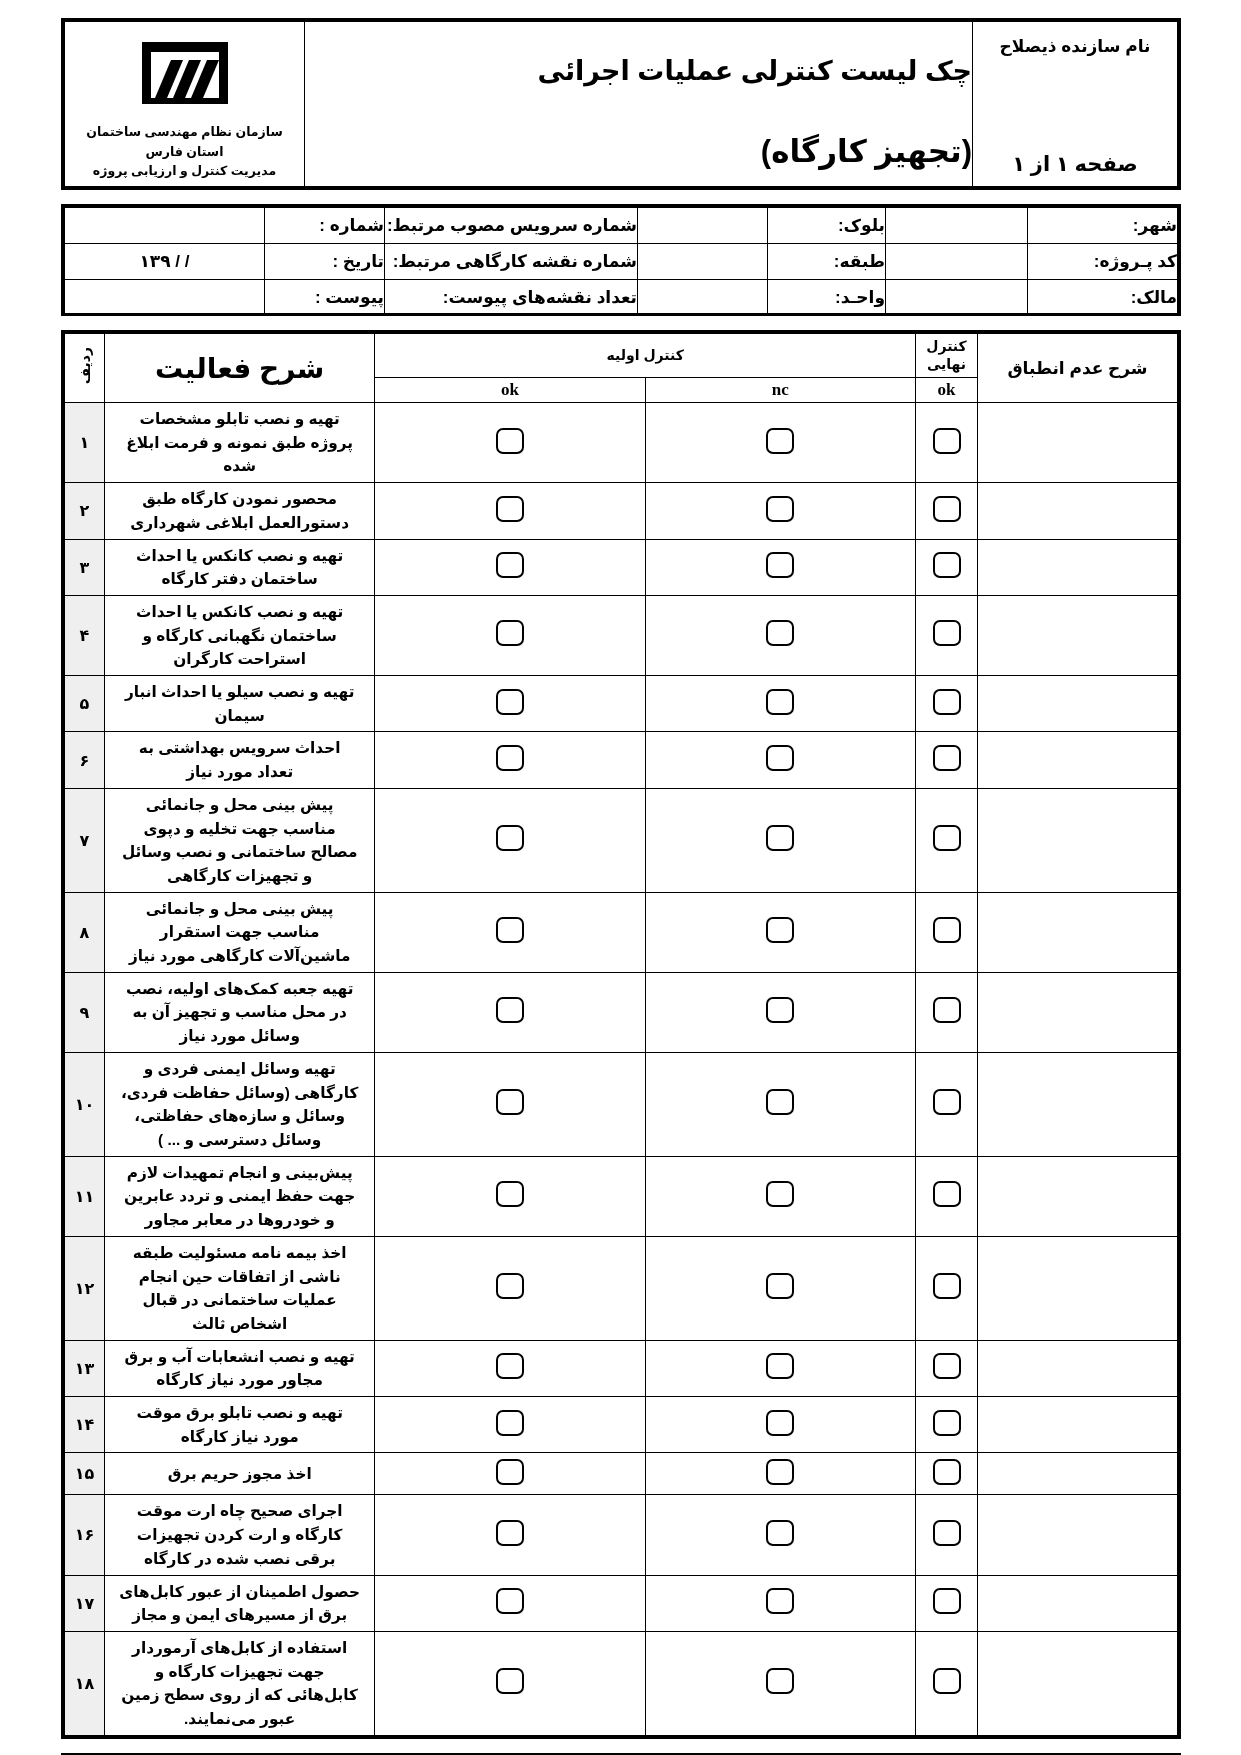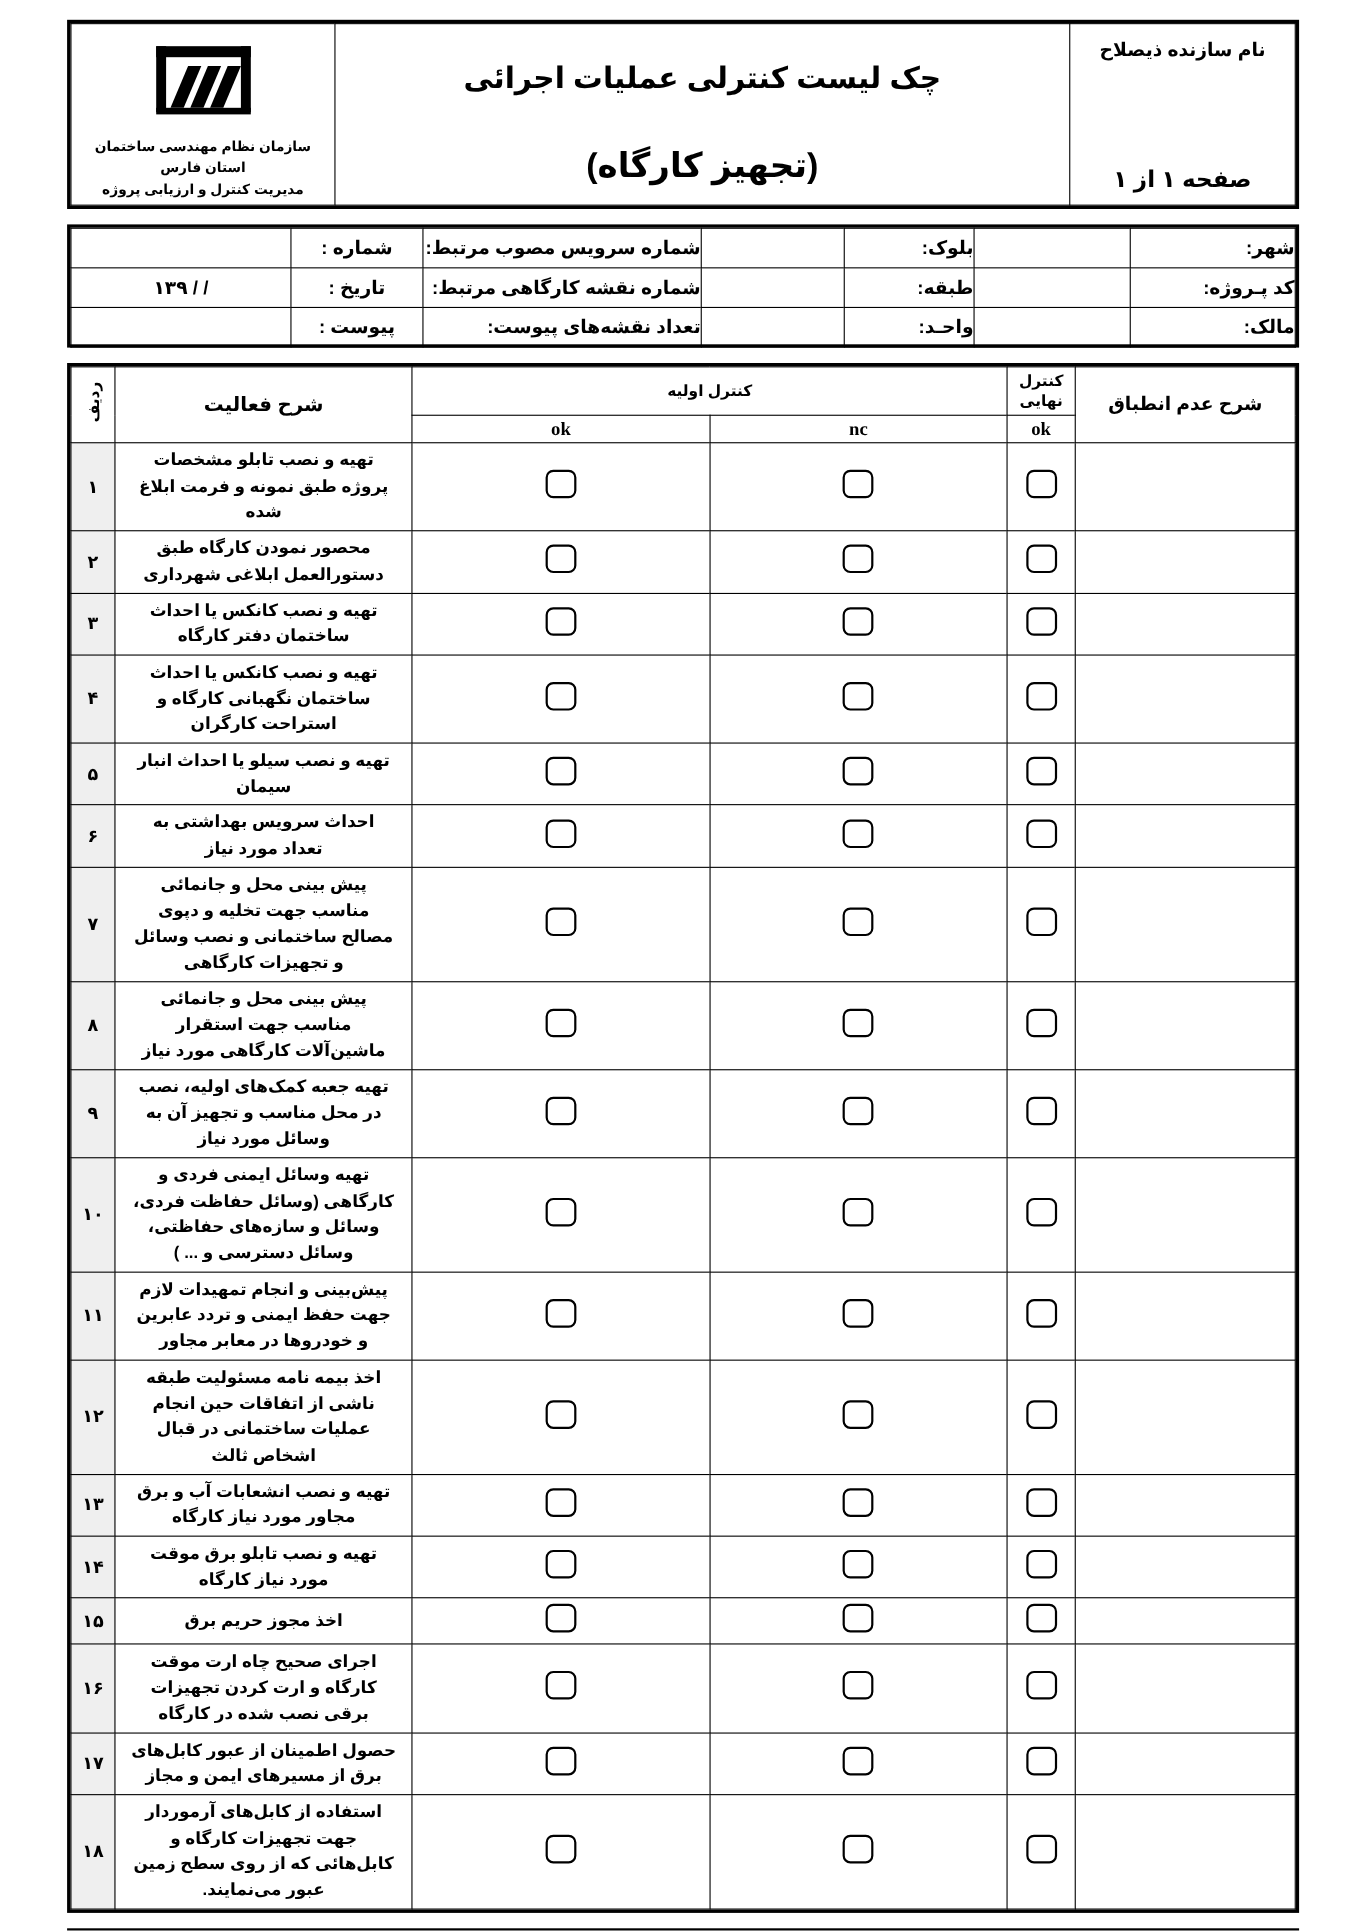--- a/index.html
+++ b/index.html
@@ -48,21 +48,21 @@
   }
   .maker-top {
     position: absolute; top: 14px; right: 0; left: 0;
     text-align: center;
   }
   .maker-bot {
     position: absolute; bottom: 10px; right: 0; left: 0;
     text-align: center;
     font-size: 21px;
   }
-  .cell-title { text-align: center; }
+  .cell-title { }
   .title-1 {
     font-size: 27px; font-weight: bold; margin: 16px 0 0 0;
     letter-spacing: 0px;
   }
   .title-2 {
     font-size: 31px; font-weight: bold; margin: 46px 0 0 0;
   }
   .cell-logo { width: 240px; text-align: center; vertical-align: top; }
   .logo-wrap { padding-top: 12px; }
   .logo-cap { font-size: 12.5px; line-height: 1.55; margin-top: 3px; font-weight: bold;}
@@ -73,21 +73,21 @@
   .infoblk td {
     font-size: 17px; font-weight: bold;
     height: 36px;
     padding: 0 10px;
   }
   .c-lbl-r { width: 150px; text-align: right; }
   .c-val-1 { width: 142px; }
   .c-lbl-2 { width: 118px; text-align: right; }
   .c-val-2 { width: 130px; }
   .c-lbl-3 { text-align: right; }
-  .c-lbl-4 { width: 120px; text-align: center; }
+  .c-lbl-4 { width: 120px; text-align: right; }
   .c-val-4 { width: 200px; text-align: center; font-size: 17px;}
 
   
   .listblk { margin-bottom: 14px; }
   table.checklist { width: 100%; border-collapse: collapse; table-layout: fixed; }
   table.checklist td, table.checklist th { border: 1px solid #000; }
 
   .h-desc { width: 200px; }
   .h-final { width: 62px; }
   .h-nc { width: 62px; }
@@ -201,21 +201,21 @@
       </table>
   </div>
 
   <div class="blk listblk">
     <table class="checklist">
       <thead>
         <tr>
           <th class="h-desc" rowspan="2">شرح عدم انطباق</th>
           <th class="h-final small" rowspan="1">کنترل نهایی</th>
           <th class="small" colspan="2">کنترل اولیه</th>
-          <th class="h-act" rowspan="2" style="font-size:18px">شرح فعالیت</th>
+          <th class="h-act" rowspan="2" style="font-size:28px">شرح فعالیت</th>
           <th class="h-no" rowspan="2">
             <div class="vertical-head" style="writing-mode:vertical-rl; transform:rotate(180deg); display:inline-block; font-size:14px;">ردیف</div>
           </th>
         </tr>
         <tr>
           <th class="h-final okrow">ok</th>
           <th class="h-nc okrow">nc</th>
           <th class="h-ok okrow">ok</th>
         </tr>
       </thead>

